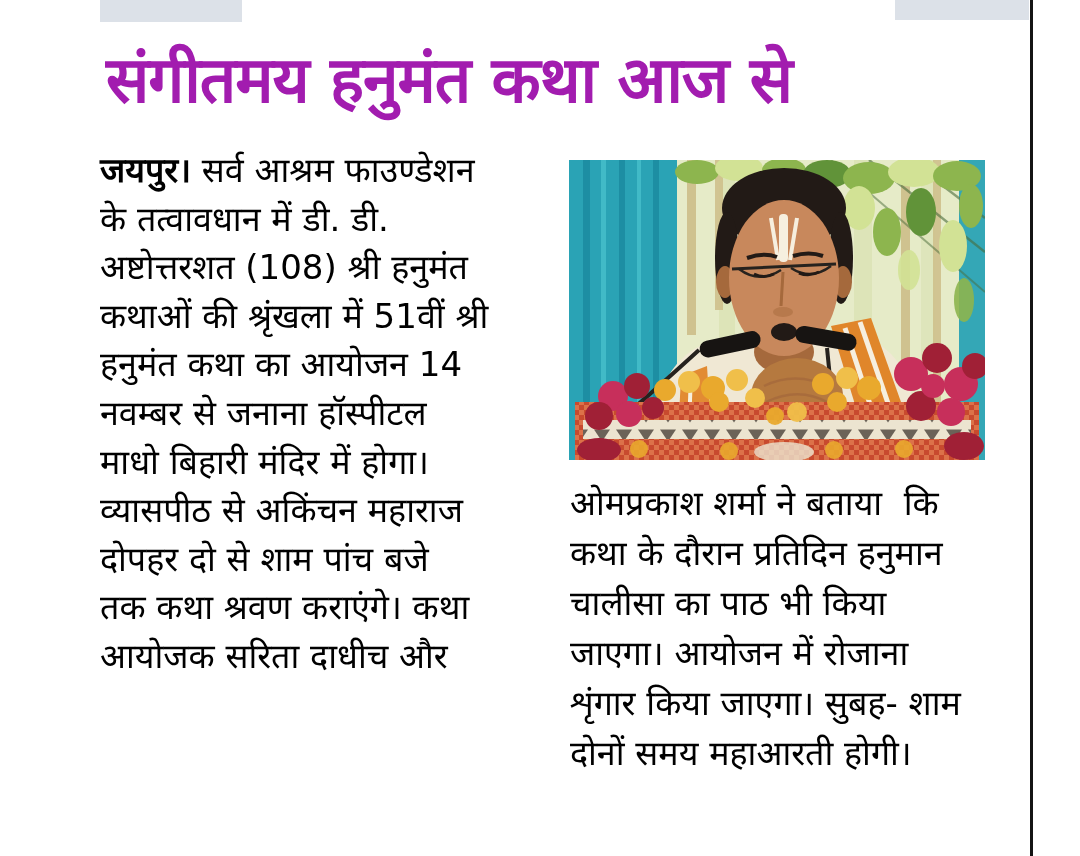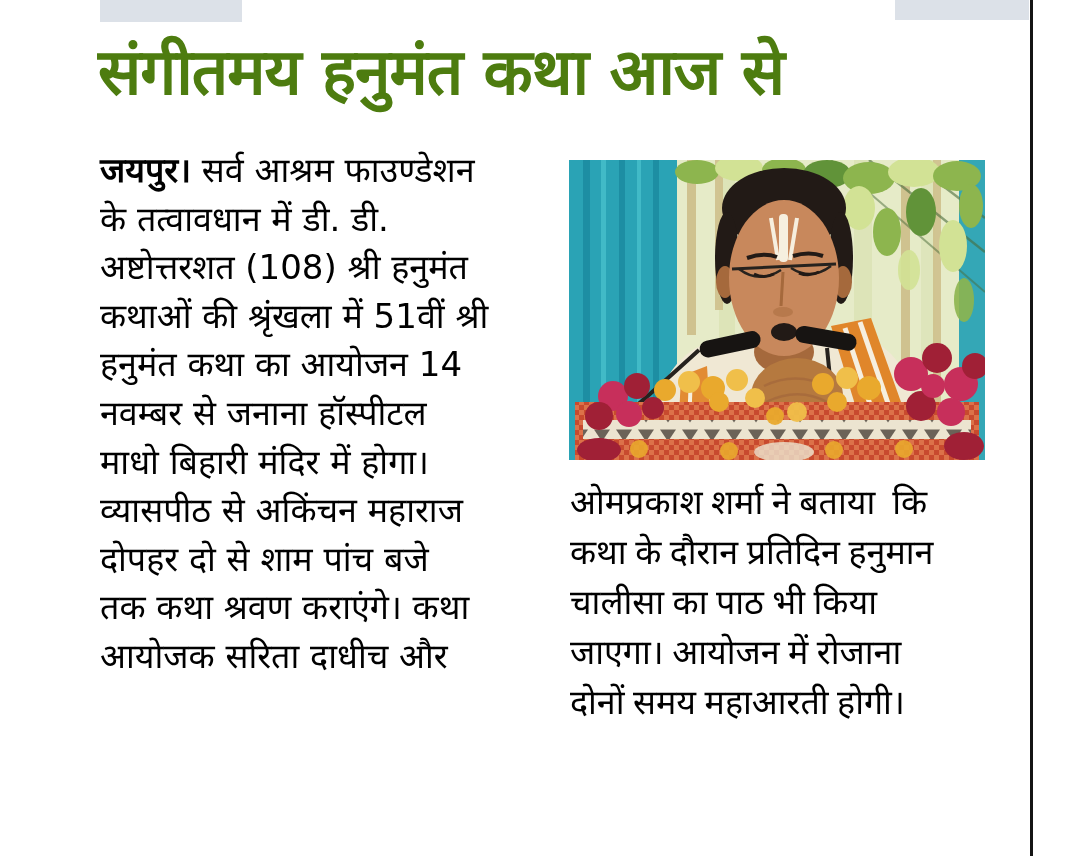--- a/index.html
+++ b/index.html
@@ -10,29 +10,29 @@
   }
   .page{position:relative;width:1080px;height:856px;background:#ffffff;}
 
   
   .strip{position:absolute;background:#dce1e8;}
   .strip-left{left:100px;top:0;width:142px;height:22px;}
   .strip-right{left:895px;top:0;width:134px;height:20px;}
   .rule{position:absolute;left:1030px;top:0;width:3px;height:856px;background:#141414;}
 
   .headline{
-    position:absolute;left:98px;top:26px;margin:0;
-    font-size:64px;font-weight:700;color:#4d7c0f;
+    position:absolute;left:98px;top:26px;margin:8px;
+    font-size:64px;font-weight:700;color:#a21caf;
     white-space:pre;letter-spacing:-1px;
   }
 
   .col{position:absolute;color:#000000;}
   .left-col{left:100px;top:146px;width:445px;}
   .left-col .line{font-size:34px;line-height:48.6px;white-space:pre;}
-  .right-col{left:570px;top:478px;width:462px;font-family:Liberation Serif, serif;}
+  .right-col{left:570px;top:478px;width:462px;}
   .right-col .line{font-size:34px;line-height:50px;white-space:pre;}
   .dateline{font-weight:700;}
 
   .photo{position:absolute;left:569px;top:160px;width:416px;height:300px;}
 </style>
 </head>
 <body>
 
 <div class="page">
 
@@ -206,16 +206,17 @@
       <circle cx="406" cy="206" r="13" fill="#a02036"></circle>
       <circle cx="364" cy="226" r="12" fill="#c72f5b"></circle>
     </g>
   </svg>
 
   <div class="col right-col">
     <div class="line">ओमप्रकाश शर्मा ने बताया  कि</div>
     <div class="line">कथा के दौरान प्रतिदिन हनुमान</div>
     <div class="line">चालीसा का पाठ भी किया</div>
     <div class="line">जाएगा। आयोजन में रोजाना</div>
+    <div class="line">शृंगार किया जाएगा। सुबह- शाम</div>
     <div class="line">दोनों समय महाआरती होगी।</div>
   </div>
 
 </div>
 
 </body></html>

